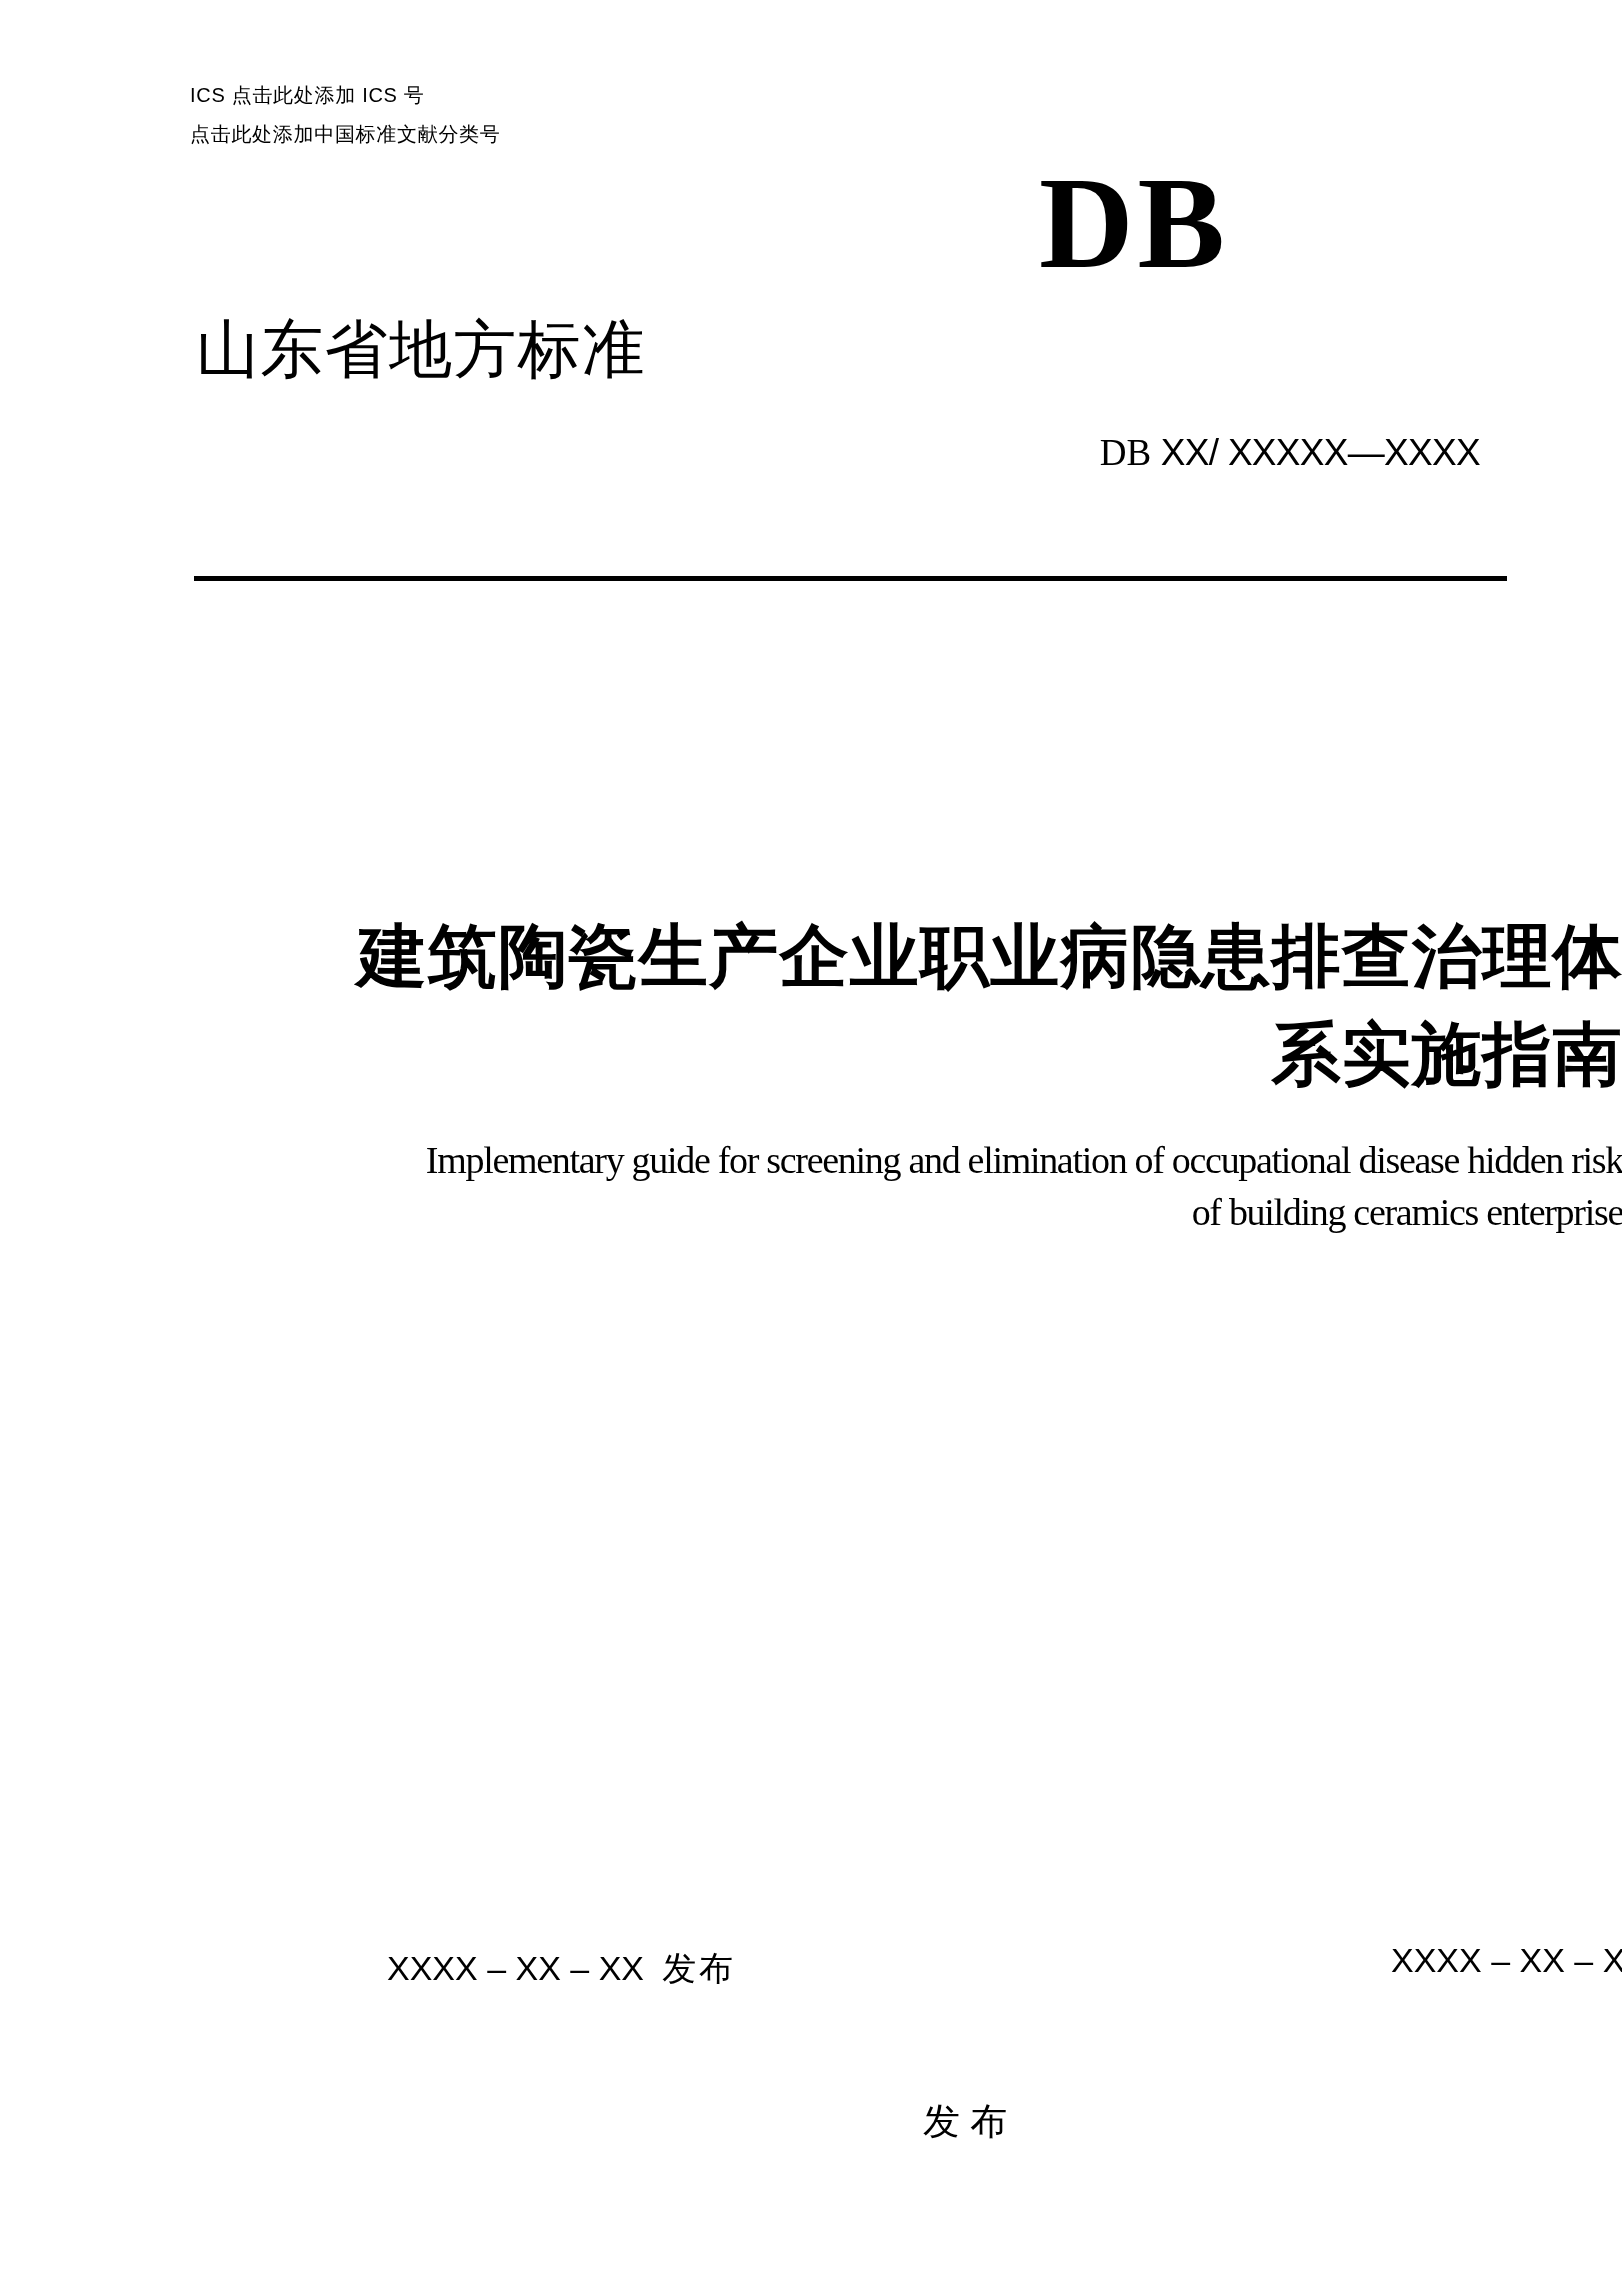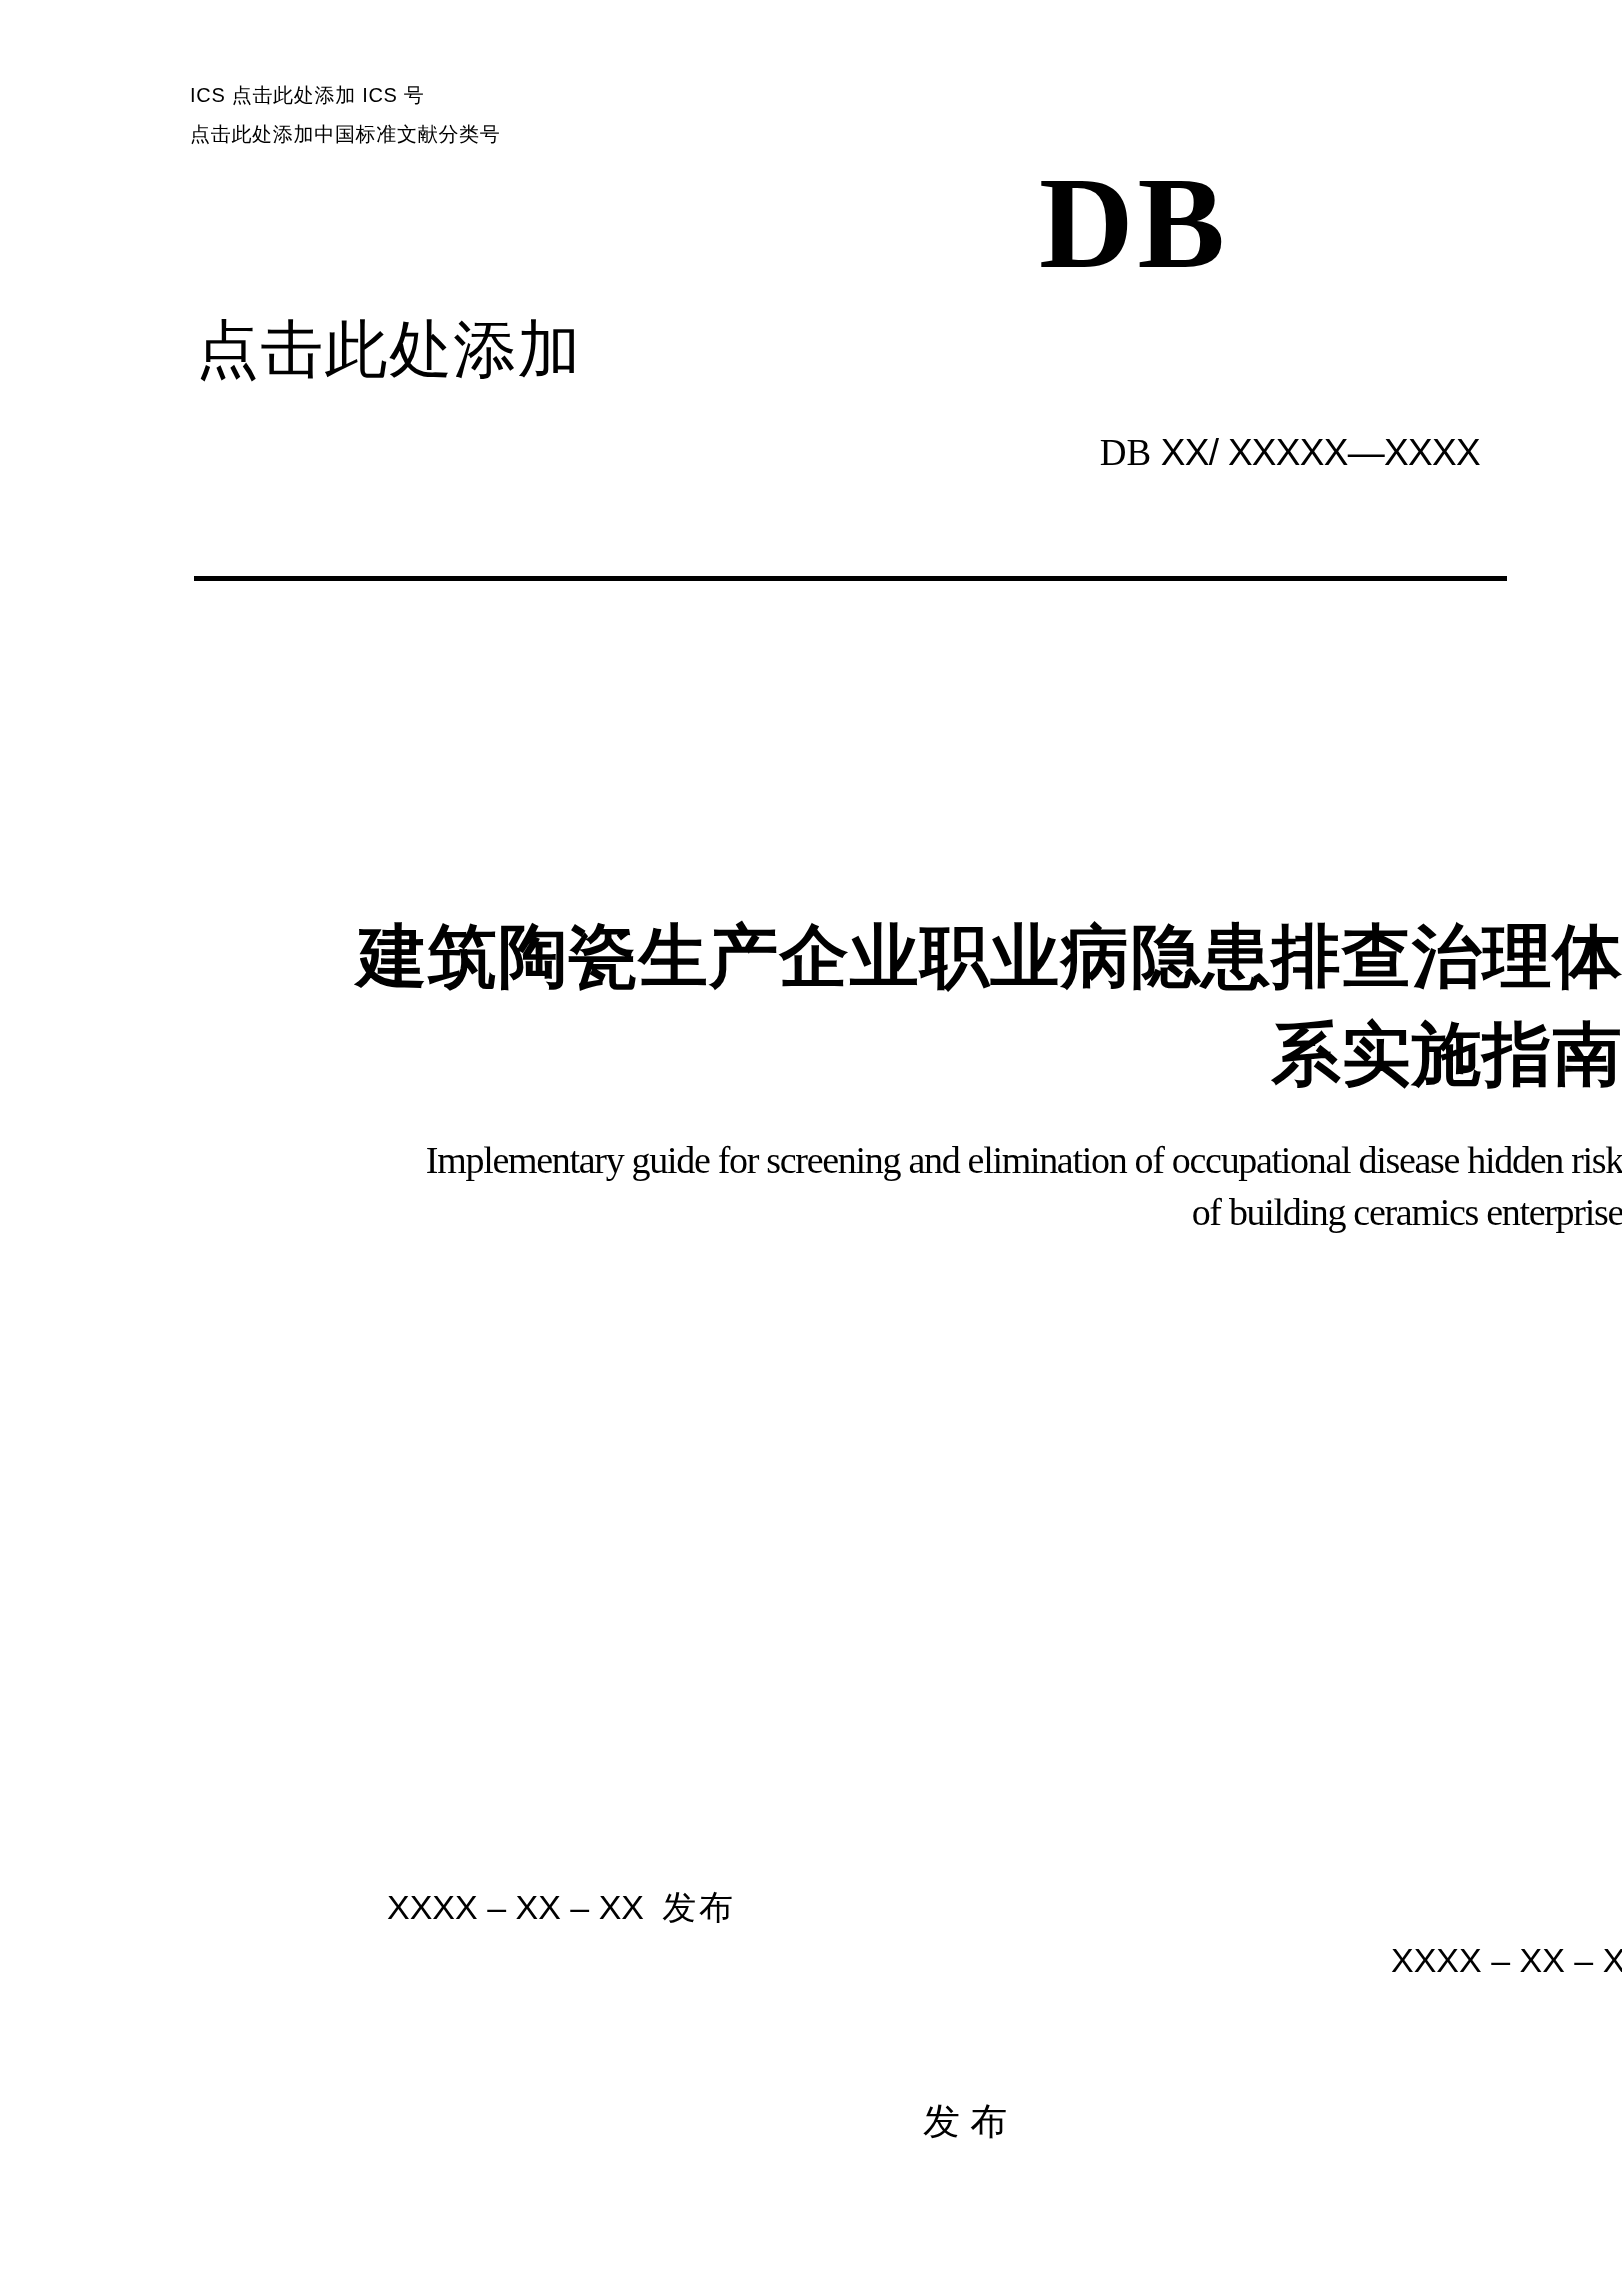--- a/index.html
+++ b/index.html
@@ -92,21 +92,21 @@
     text-align: right;
     font-family: "Liberation Serif", serif;
     font-size: 38px;
     line-height: 52px;
     letter-spacing: -1.3px;
   }
 
   
   .footer-left {
     left: 387px;
-    top: 1888px;
+    top: 1949px;
     font-size: 34px;
     line-height: 39px;
     white-space: nowrap;
   }
   .footer-left .issue-label {
     margin-left: 18.3px;
     letter-spacing: 2.6px;
   }
   .footer-right {
     left: 1391px;
@@ -128,21 +128,21 @@
 </head>
 <body>
 
 <div class="abs ics-block">
   <div>ICS 点击此处添加 ICS 号</div>
   <div>点击此处添加中国标准文献分类号</div>
 </div>
 
 <div class="abs db-logo">DB</div>
 
-<div class="abs standard-type">点击此处添加</div>
+<div class="abs standard-type">山东省地方标准</div>
 
 <div class="abs standard-number">
   <span class="sn-prefix">DB</span><span class="sn-code"> XX/ XXXXX—XXXX</span>
 </div>
 
 <div class="abs header-rule"></div>
 
 <div class="abs title-cn">
   <div>建筑陶瓷生产企业职业病隐患排查治理体</div>
   <div>系实施指南</div>

